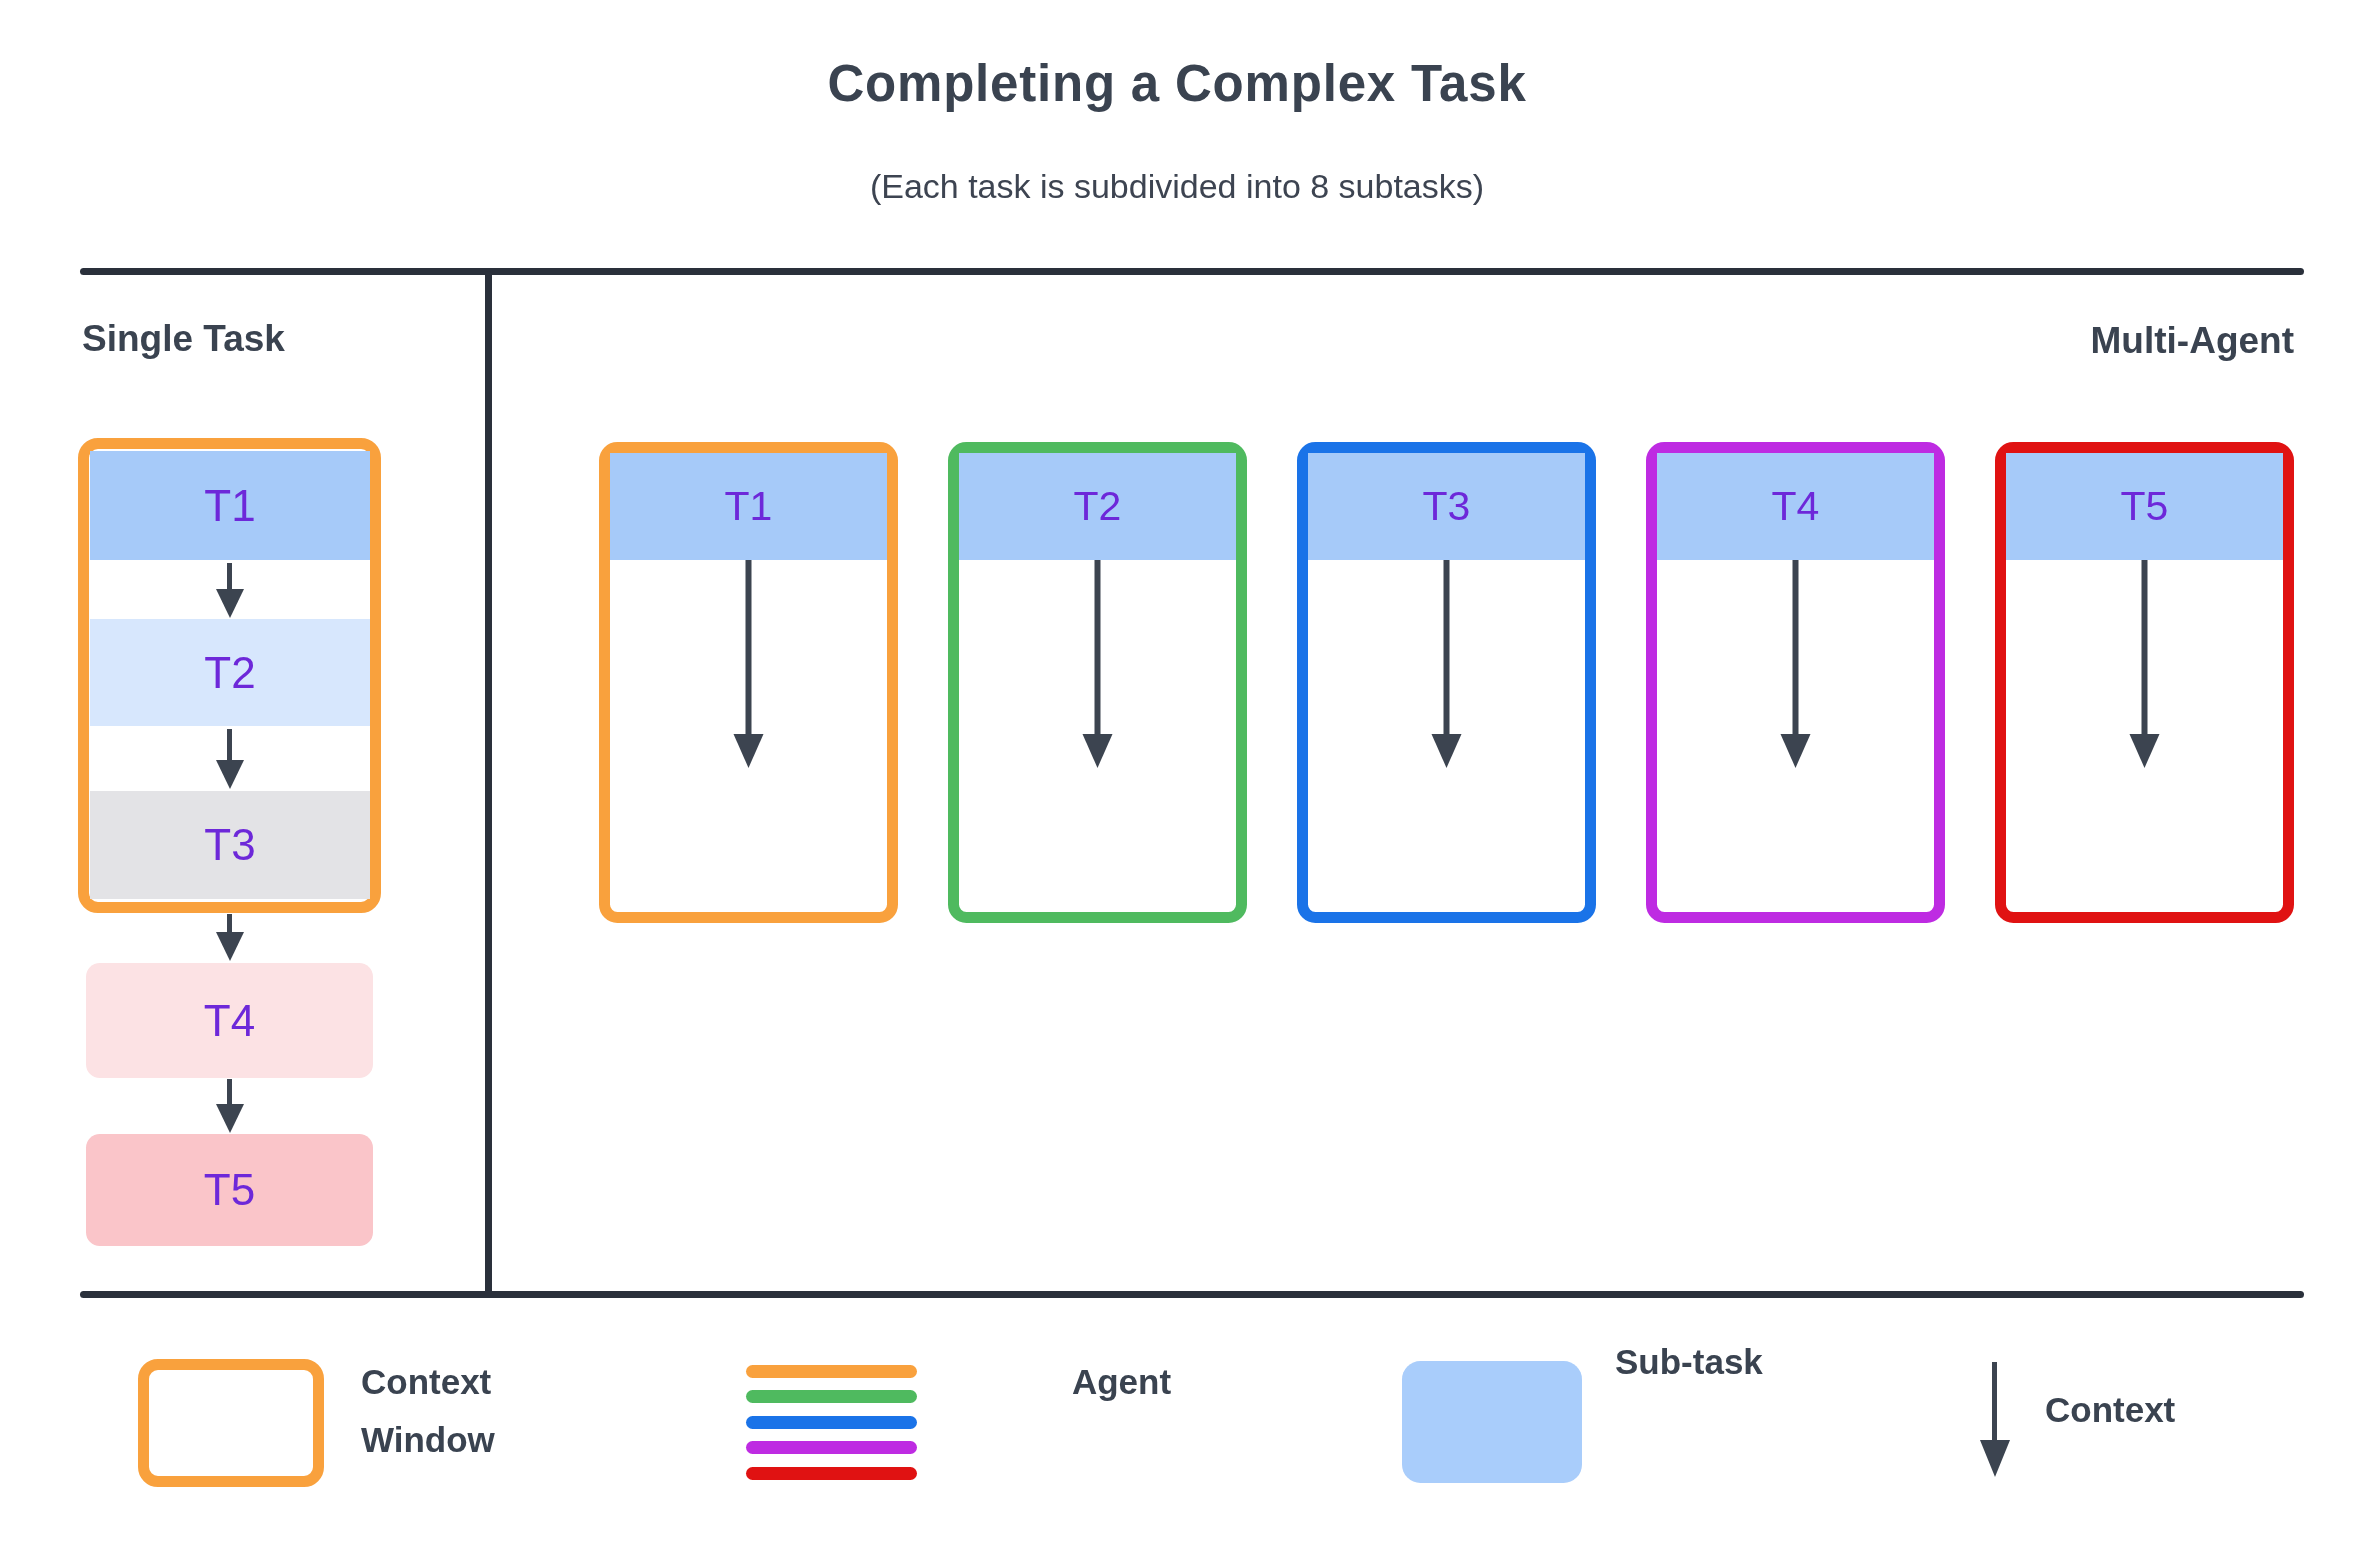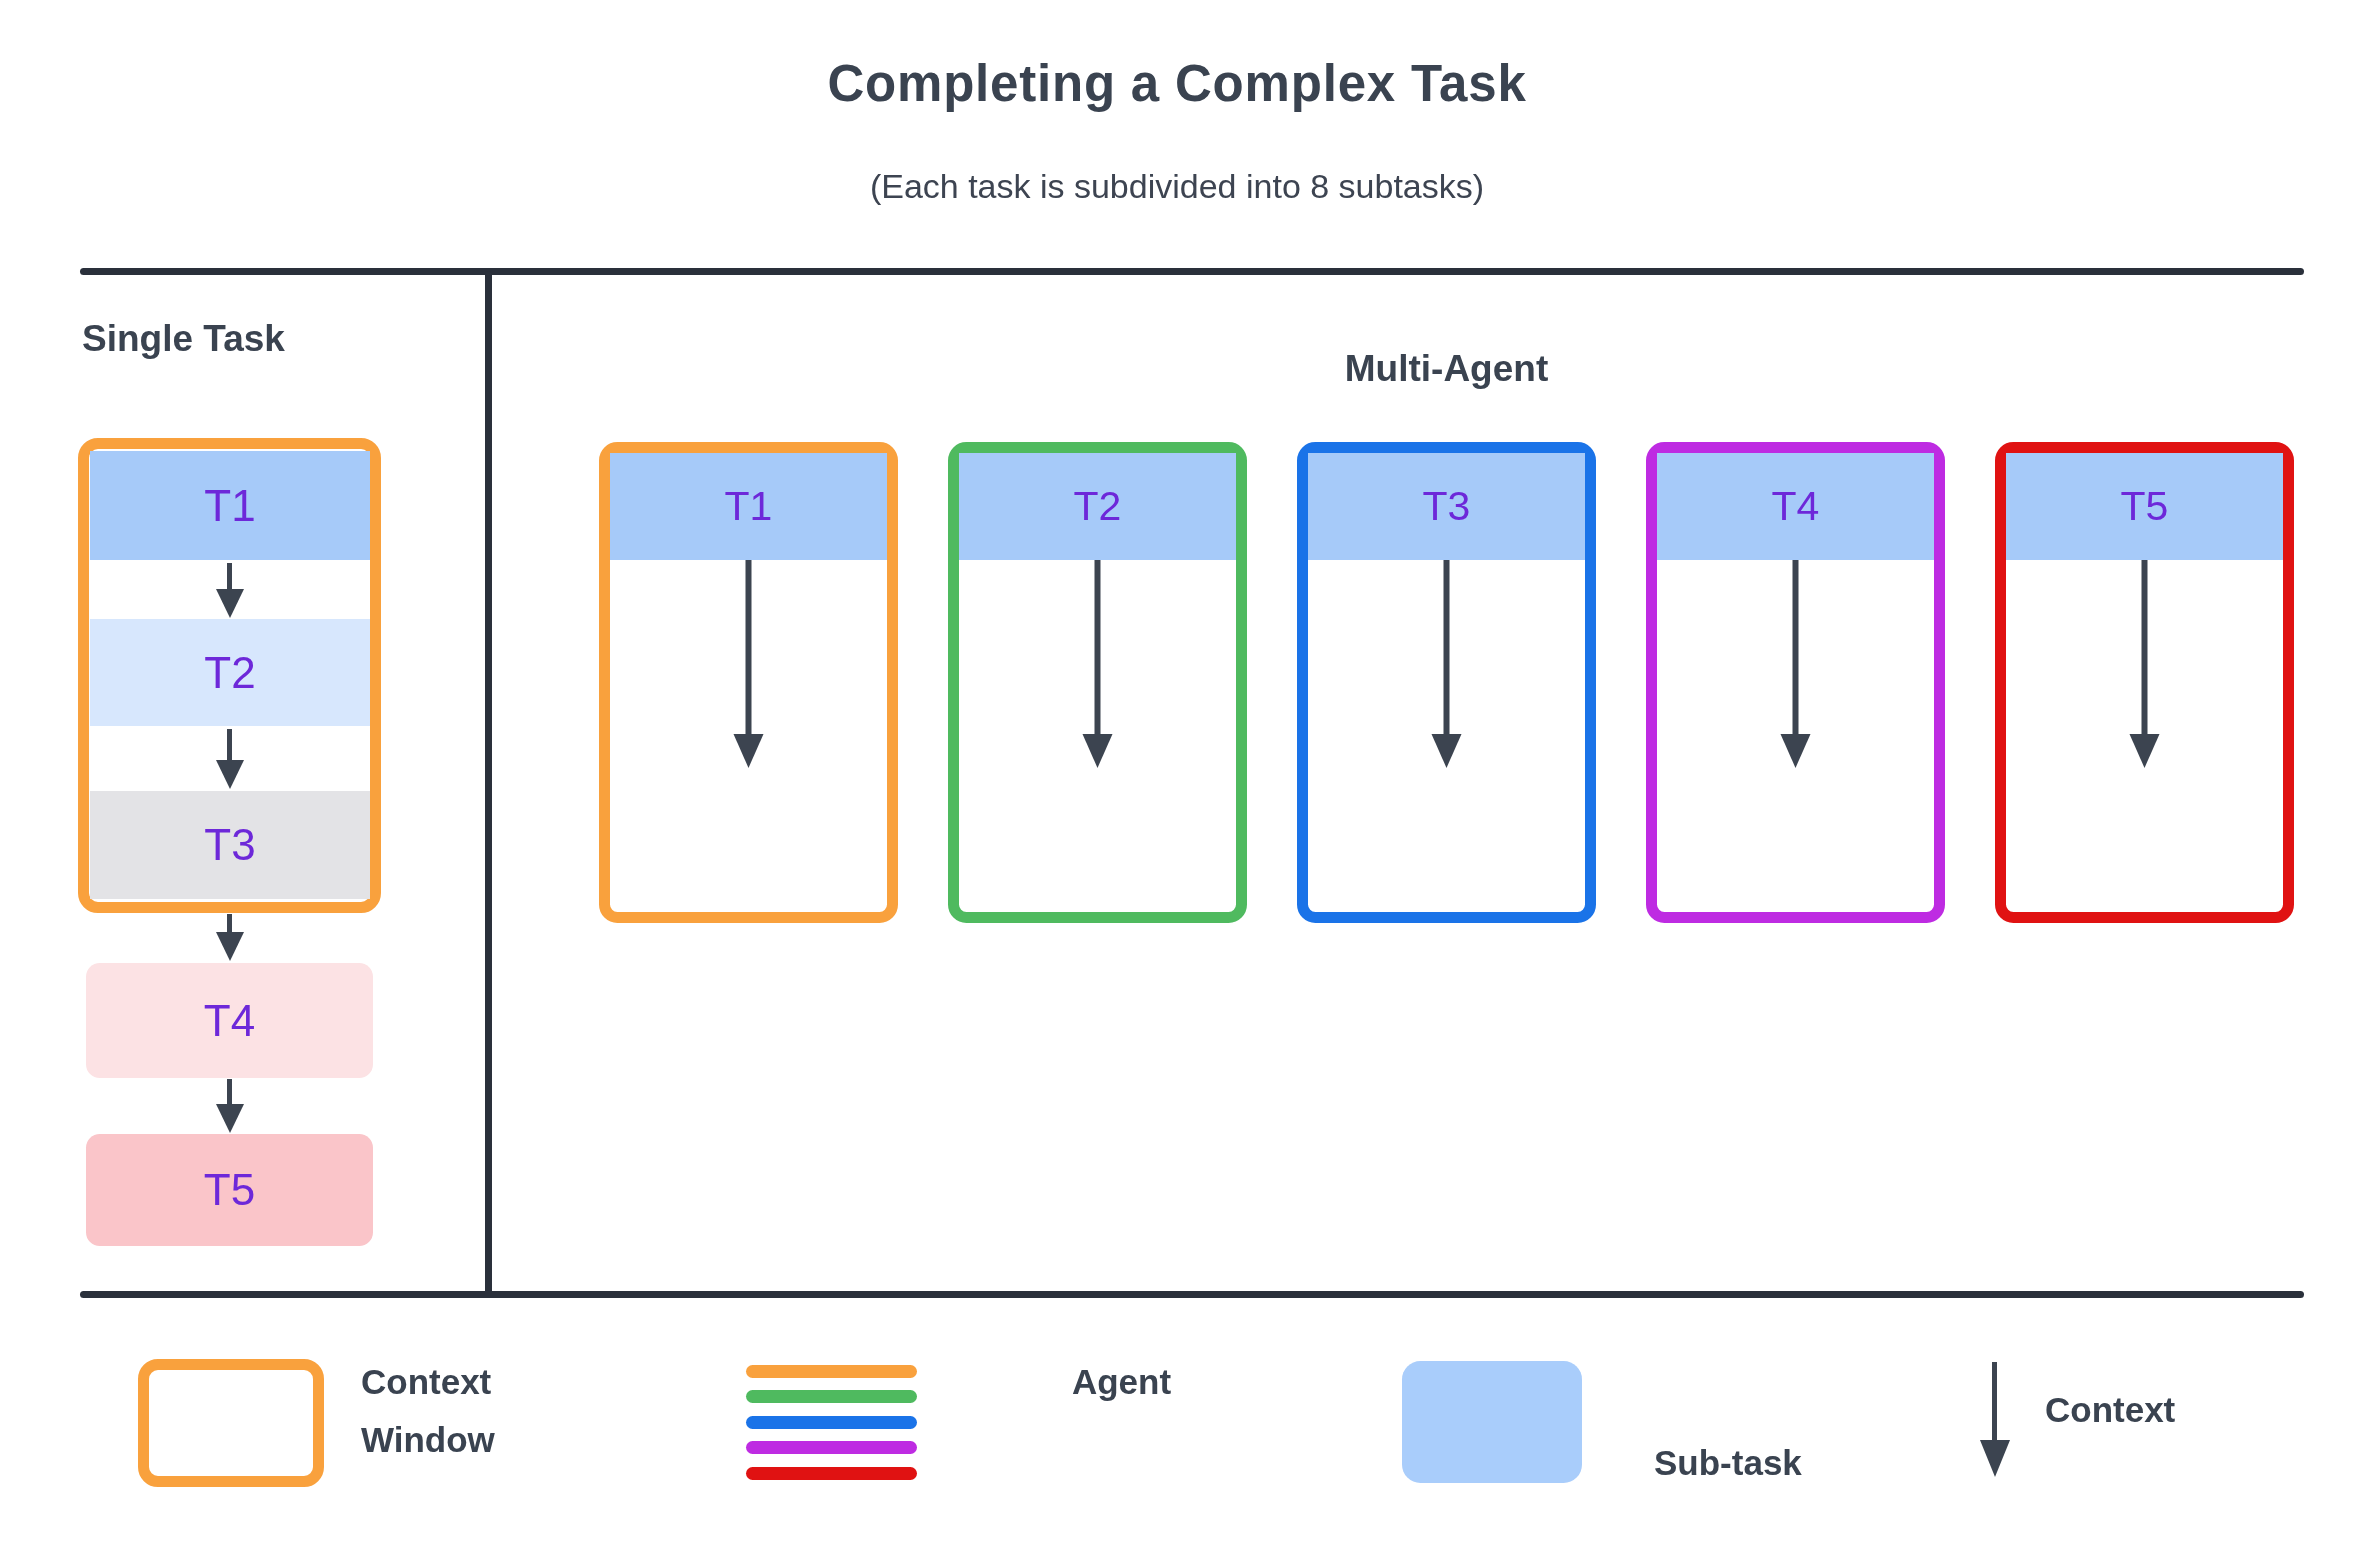--- a/index.html
+++ b/index.html
@@ -11,21 +11,21 @@
     font-size:51px;font-weight:700;color:#3a4350;letter-spacing:0.8px;}
   .subtitle{position:absolute;left:0;right:0;top:167px;text-align:center;
     font-size:34px;font-weight:400;color:#3d4451;}
   .hline{position:absolute;height:6.9px;background:#2a303b;border-radius:3.8px;}
   .hline.top{left:80px;width:2224px;top:268px;}
   .hline.bottom{left:80px;width:2224px;top:1291px;}
   .vline{position:absolute;width:6.9px;background:#2a303b;border-radius:3.8px;
     left:485px;top:271px;height:1024px;}
   .section-heading{position:absolute;font-size:37px;font-weight:700;color:#3a4350;}
   .heading-single{left:82px;top:318px;}
-  .heading-multi{left:599px;width:1695px;top:320px;text-align:center;margin-top:28px;}
+  .heading-multi{left:599px;width:1695px;top:320px;text-align:right;}
 
   
   .block{position:absolute;display:flex;align-items:center;justify-content:center;}
   .tlabel{font-size:44px;font-weight:400;color:#6d28d9;}
 
   
   .context-box{position:absolute;left:78px;top:438px;width:303px;height:475px;
     box-sizing:border-box;border:11.5px solid;border-radius:20px;background:#ffffff;}
   .sa-t1{left:90px;top:451px;width:280px;height:109px;}
   .sa-t2{left:90px;top:619px;width:280px;height:107px;}
@@ -51,21 +51,21 @@
   .agent-header .tlabel{font-size:41px;}
   .arrow-multi{left:50%;transform:translateX(-50%);top:107px;height:208px;width:31px;}
   .arrow-multi .head{border-left-width:15.3px;border-right-width:15.3px;border-top-width:34px;}
 
   
   .legend-swatch-outline{position:absolute;left:138px;top:1359px;width:186px;height:128px;
     box-sizing:border-box;border:11.5px solid;border-radius:20px;background:#ffffff;}
   .legend-text{position:absolute;font-size:35px;font-weight:700;color:#3a4350;line-height:58px;}
   .lt-context{left:361px;top:1353px;}
   .lt-agent{left:980px;top:1353px;width:283px;text-align:center;}
-  .lt-subtask{left:1615px;top:1443px;line-height:40px;margin-left:39px;}
+  .lt-subtask{left:1615px;top:1342px;line-height:40px;}
   .lt-output{left:2045px;top:1390px;line-height:40px;}
   .legend-bar{position:absolute;left:746px;width:171px;height:13px;border-radius:6.9px;}
   .lb0{top:1365px;}.lb1{top:1390px;}.lb2{top:1416px;}.lb3{top:1441px;}.lb4{top:1467px;}
   .legend-subtask-swatch{position:absolute;left:1402px;top:1361px;width:180px;height:122px;border-radius:18.4px;}
   .arr-legend{left:1979px;top:1362px;height:115px;width:31px;}
   .arr-legend .head{border-left-width:15.3px;border-right-width:15.3px;border-top-width:37px;}
 </style>
 </head>
 <body>
 

